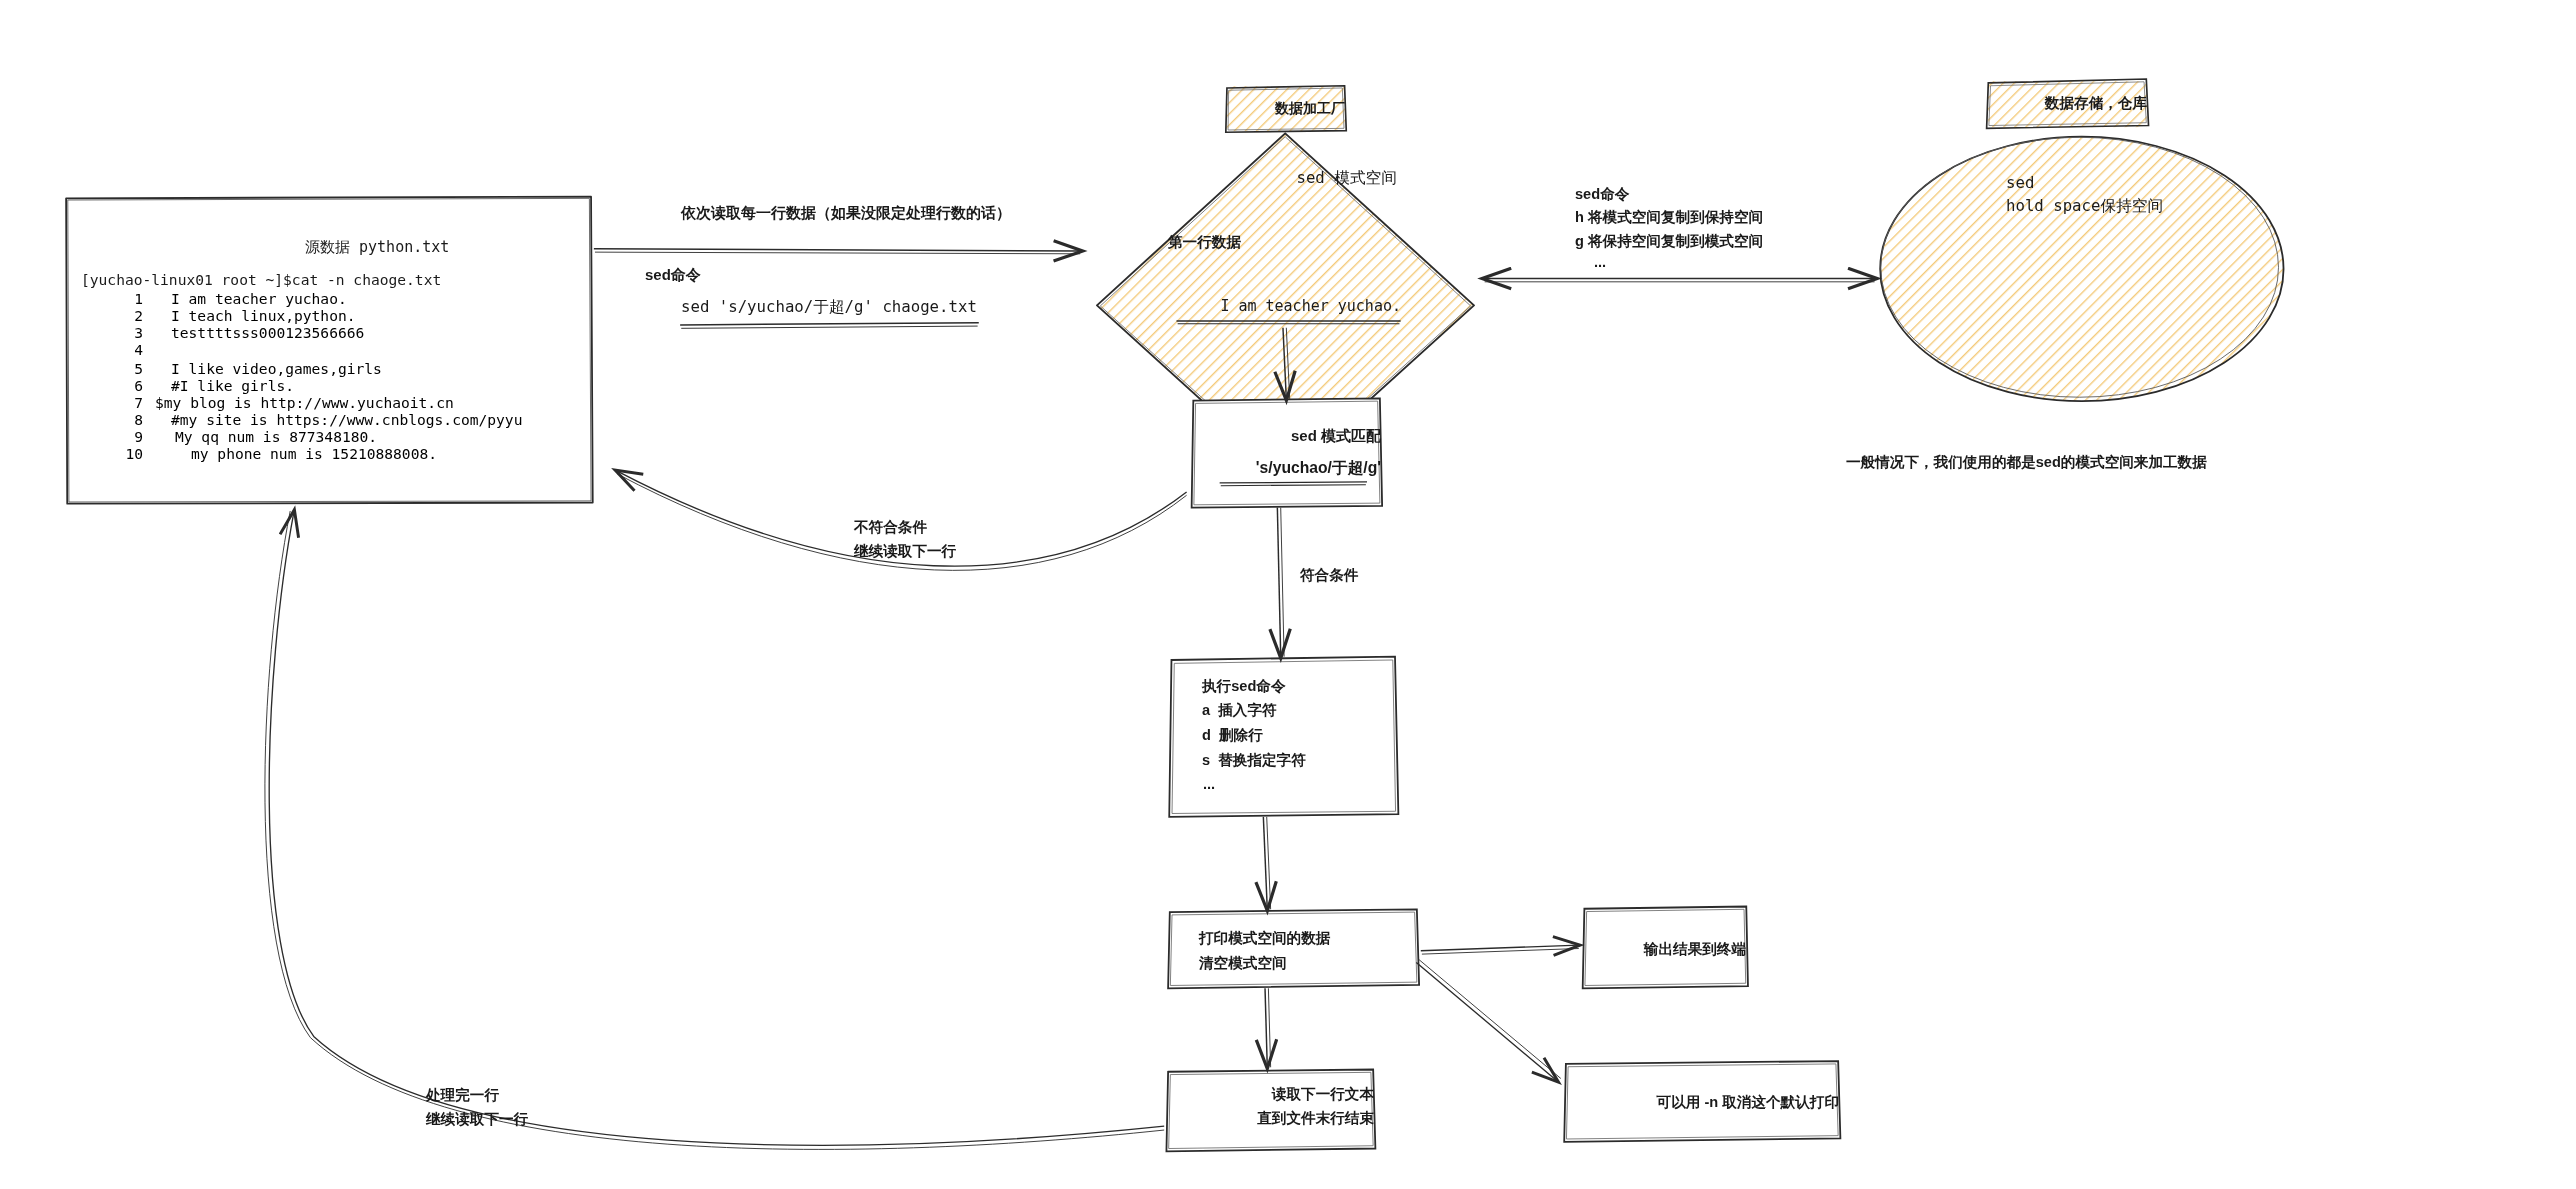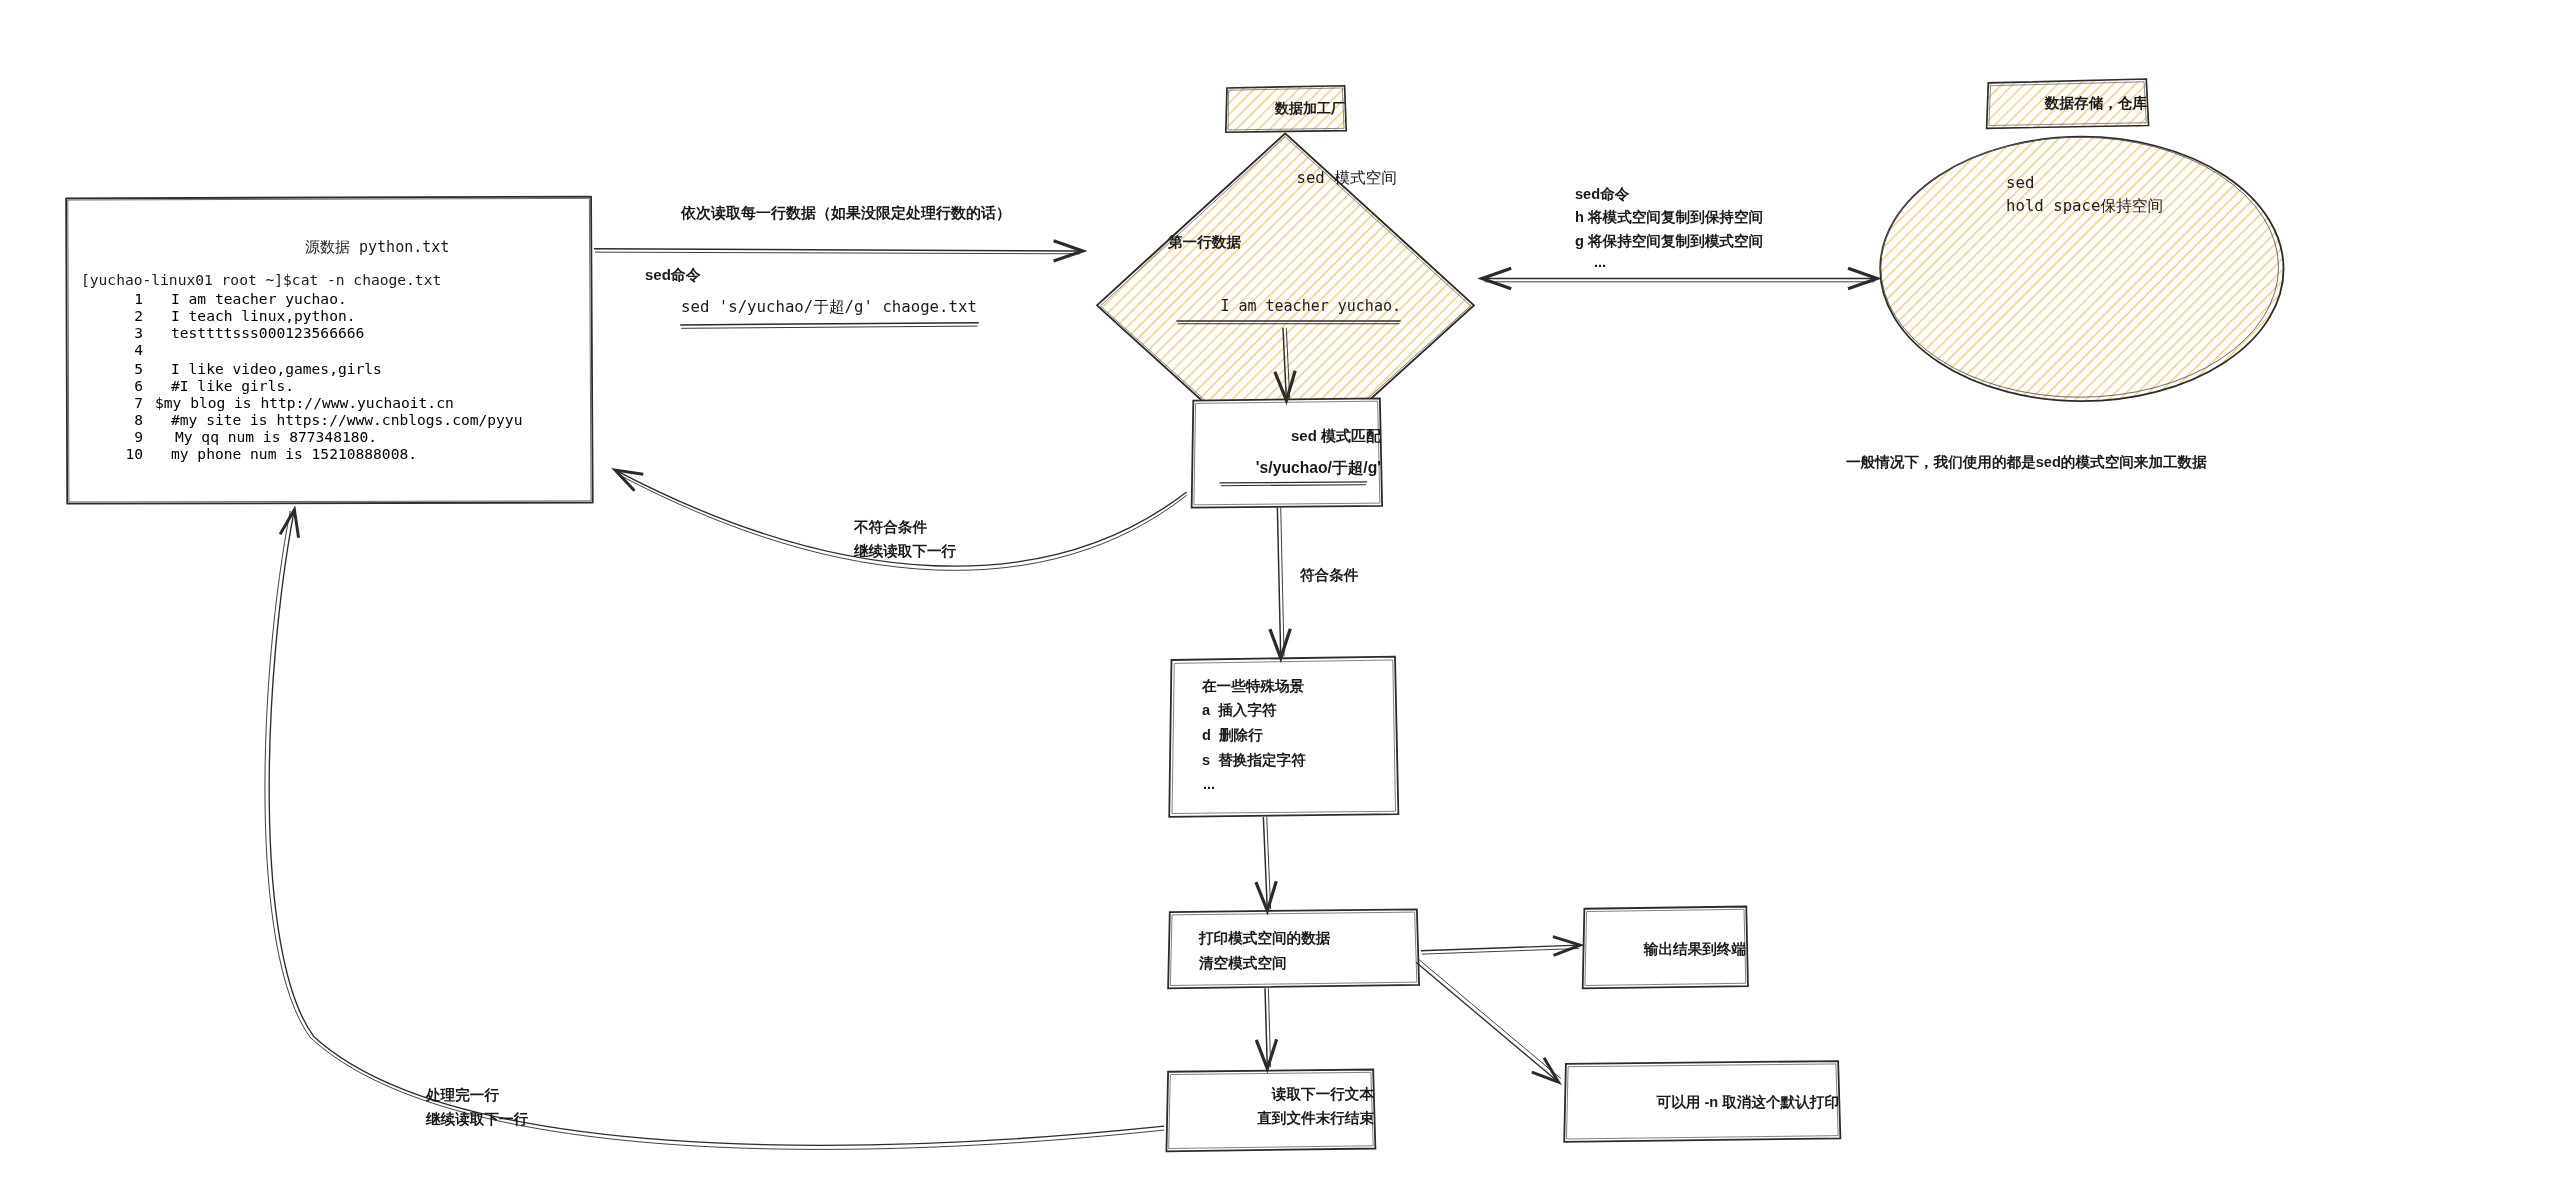--- a/index.html
+++ b/index.html
@@ -180,21 +180,21 @@
       <span class="mono" style="display:inline-block;margin-left:12px;font-size:14.6px;">$my blog is http://www.yuchaoit.cn</span>
     </div>
     <div style="display:flex;">
       <span class="mono" style="display:inline-block;width:62px;text-align:right;font-size:14.6px;">8</span>
       <span class="mono" style="display:inline-block;margin-left:28px;font-size:14.6px;">#my site is https://www.cnblogs.com/pyyu</span>
     </div>
     <div style="display:flex;">
       <span class="mono" style="display:inline-block;width:62px;text-align:right;font-size:14.6px;">9</span>
       <span class="mono" style="display:inline-block;margin-left:32px;font-size:14.6px;">My qq num is 877348180.</span>
     </div>
-    <div style="display:flex;">
+    <div style="display:flex;gap:20px;">
       <span class="mono" style="display:inline-block;width:62px;text-align:right;font-size:14.6px;">10</span>
       <span class="mono" style="display:inline-block;margin-left:28px;font-size:14.6px;">my phone num  is 15210888008.</span>
     </div>
   </div>
 
   <div class="txt sans" style="left:681px;top:204px;font-size:15px;">依次读取每一行数据（如果没限定处理行数的话）</div>
 
   <div class="txt sans" style="left:645px;top:266px;font-size:15px;">sed命令</div>
   <div class="txt mono" style="left:681px;top:297px;font-size:15.7px;">sed 's/yuchao/于超/g' chaoge.txt</div>
 
@@ -215,21 +215,21 @@
   <div class="txt mono" style="left:2006px;top:196px;font-size:15.7px;">hold space保持空间</div>
 
   <div class="txt sans ctr" style="left:1193px;top:427px;width:188px;font-size:15px;">sed 模式匹配</div>
   <div class="txt sans ctr" style="left:1193px;top:458px;width:188px;font-size:15.7px;">'s/yuchao/于超/g'</div>
 
   <div class="txt sans" style="left:854px;top:518px;font-size:14.6px;">不符合条件</div>
   <div class="txt sans" style="left:854px;top:542px;font-size:14.6px;">继续读取下一行</div>
 
   <div class="txt sans" style="left:1300px;top:566px;font-size:14.6px;">符合条件</div>
 
-  <div class="txt sans" style="left:1202px;top:677px;font-size:14.6px;">在一些特殊场景</div>
+  <div class="txt sans" style="left:1202px;top:677px;font-size:14.6px;">执行sed命令</div>
   <div class="txt sans" style="left:1202px;top:701px;font-size:14.6px;">a  插入字符</div>
   <div class="txt sans" style="left:1202px;top:726px;font-size:14.6px;">d  删除行</div>
   <div class="txt sans" style="left:1202px;top:751px;font-size:14.6px;">s  替换指定字符</div>
   <div class="txt sans" style="left:1203px;top:776px;font-size:14.6px;">...</div>
 
   <div class="txt sans" style="left:1199px;top:929px;font-size:14.6px;">打印模式空间的数据</div>
   <div class="txt sans" style="left:1199px;top:954px;font-size:14.6px;">清空模式空间</div>
 
   <div class="txt sans ctr" style="left:1584px;top:940px;width:162px;font-size:14.6px;">输出结果到终端</div>
 

